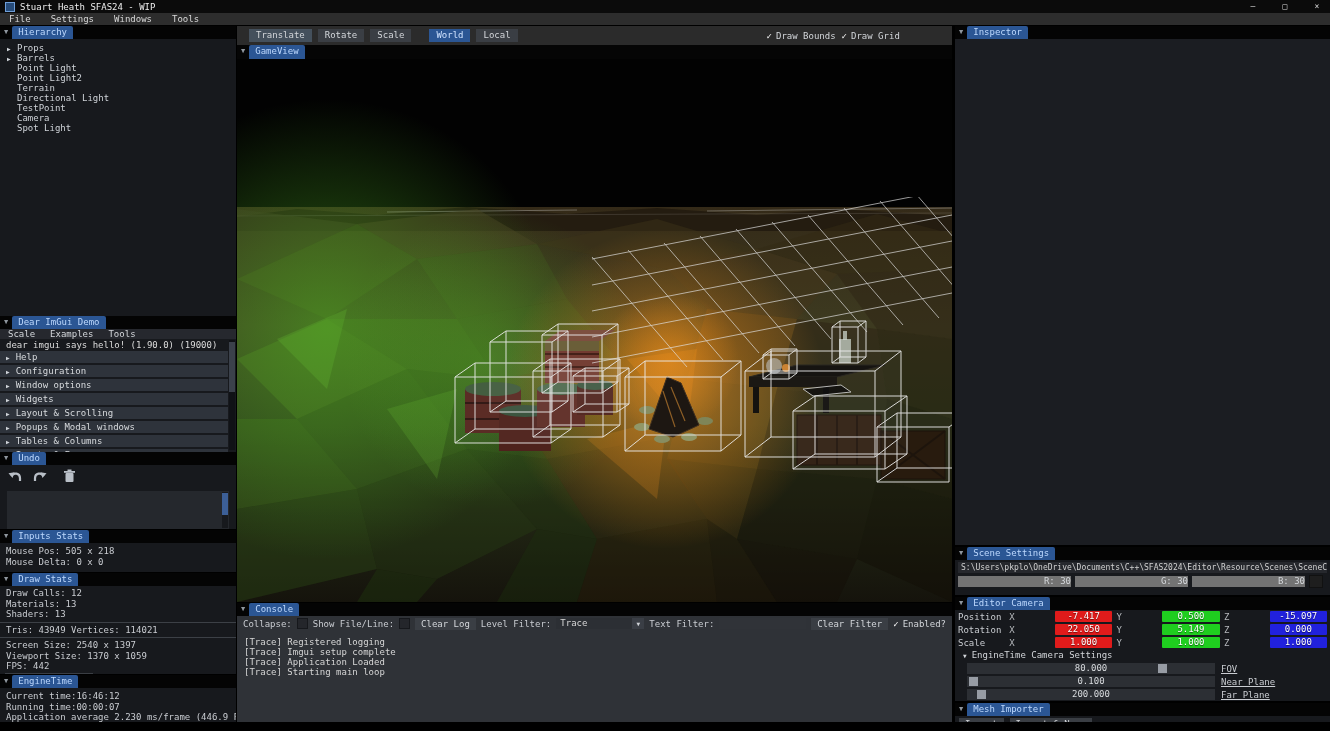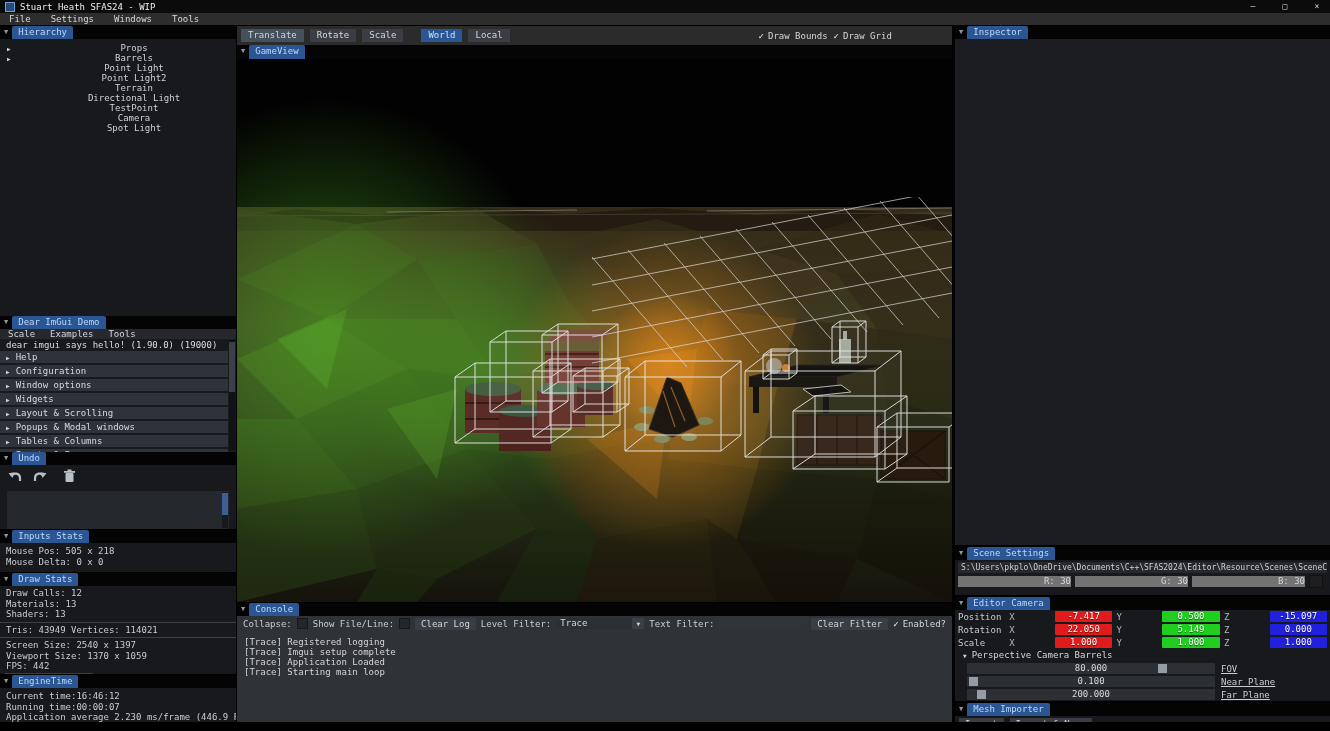--- a/index.html
+++ b/index.html
@@ -17,33 +17,33 @@
   .menubar span{cursor:default;}
   
   .panel{position:absolute;background:#17191d;box-sizing:border-box;overflow:hidden;}
   .phead{height:13px;background:#040404;display:flex;align-items:stretch;gap:4px;padding-left:4px;}
   .parrow{color:#8f969e;font-size:7px;line-height:13px;}
   .ptab{background:#2b5694;color:#bcd8fe;font-size:9px;line-height:13px;padding:0 6px;border-radius:2px 2px 0 0;}
   .pline{line-height:10.5px;padding-left:6px;white-space:pre;}
   .sep{border-top:1px solid #3c4046;margin:2px 0 2px 0;}
   .btn{display:inline-block;background:#3a3e44;color:#d3d6da;padding:1px 6px;line-height:10px;}
   
-  .hitem{position:relative;line-height:10px;padding-left:32px;color:#cfd3d8;text-align:center;}
+  .hitem{position:relative;line-height:10px;padding-left:17px;color:#cfd3d8;}
   .hitem .tri{position:absolute;left:7px;top:1px;font-size:6px;color:#cfd3d8;}
   .dmenubar{height:10px;background:#26282e;display:flex;gap:15px;align-items:center;padding-left:8px;color:#d4d7db;}
   .hello{line-height:12px;padding-left:6px;color:#dcdcdc;}
   .hdrrow{height:12px;background:#2e333b;margin:0 8px 2px 0;display:flex;align-items:center;gap:6px;padding-left:6px;color:#d8dbde;}
   .hdrrow .tri{font-size:6px;color:#cfd3d8;}
   .vscroll{position:absolute;right:1px;width:6px;background:#101216;}
   .vthumb{position:absolute;left:0;width:6px;background:#3b414b;}
   .undoicons{display:flex;gap:9px;padding:4px 0 3px 7px;align-items:center;}
   .listbox{position:relative;margin:3px 7px 0 7px;height:38px;background:#25282d;}
   
   .toolbar{position:absolute;left:237px;top:26px;width:715px;height:19px;background:#2b2b2b;
-           display:flex;align-items:center;gap:6px;padding-left:4px;box-sizing:border-box;}
+           display:flex;align-items:center;gap:6px;padding-left:12px;box-sizing:border-box;}
   .tbtn{background:#3a3e44;color:#d3d6da;padding:1px 7px;line-height:11px;}
   .tbtn.active1{background:#44505c;}
   .tbtn.active2{background:#2b5694;color:#cfe2ff;}
   .chk{display:flex;align-items:center;gap:4px;color:#d3d6da;}
   .chk .mark{color:#fff;font-size:9px;}
   .viewhead{height:14px;background:#050505;display:flex;gap:4px;padding-left:4px;}
   
   .conrow{height:15px;display:flex;align-items:center;gap:5px;padding:0 6px;background:#2f3237;}
   .cbox{width:9px;height:9px;background:#24262b;border:1px solid #16181c;}
   .combo{width:88px;height:11px;background:#2c2f34;display:flex;}
@@ -477,21 +477,21 @@
       <span class="lab">Scale</span>
       <span class="ax">X</span>
       <span class="fld fx">1.000</span>
       <span class="ax">Y</span>
       <span class="fld fy">1.000</span>
       <span class="ax">Z</span>
       <span class="fld fz">1.000</span>
     </div>
     <div class="treestub">
       <span class="tri">▼</span>
-      <span>Perspective Camera Barrels</span>
+      <span>EngineTime Camera Settings</span>
     </div>
     <div class="sldrow">
       <span class="slider">
         <span class="sval">80.000</span>
         <span class="grab" style="left:77%;"></span>
       </span>
       <span class="sldlab">FOV</span>
     </div>
     <div class="sldrow">
       <span class="slider">

